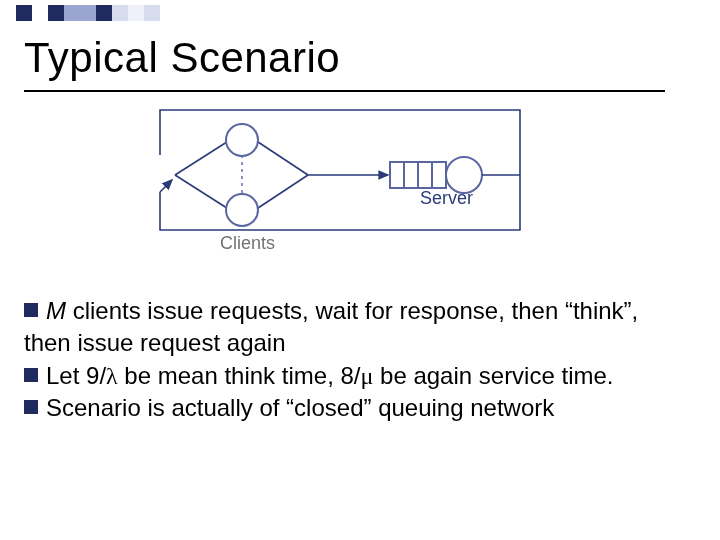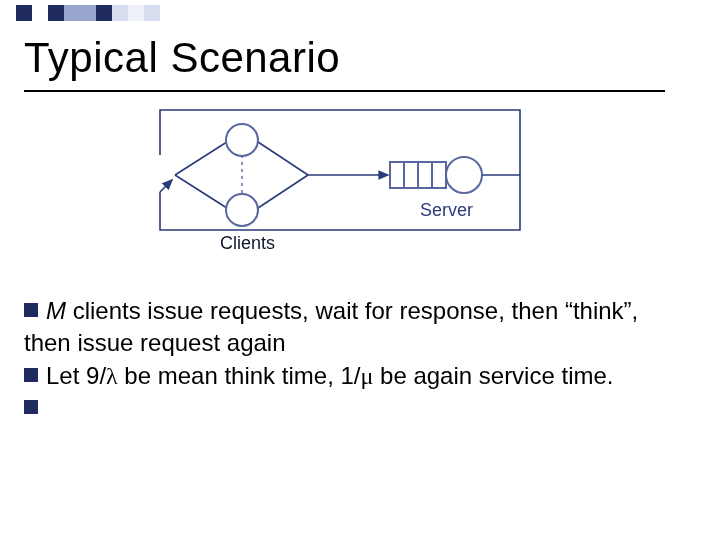--- a/index.html
+++ b/index.html
@@ -69,29 +69,29 @@
 
       <rect x="270" y="62" width="56" height="26" fill="#fff" stroke="#5a66a0" stroke-width="2"></rect>
       <line x1="284" y1="62" x2="284" y2="88" stroke="#5a66a0" stroke-width="2"></line>
       <line x1="298" y1="62" x2="298" y2="88" stroke="#5a66a0" stroke-width="2"></line>
       <line x1="312" y1="62" x2="312" y2="88" stroke="#5a66a0" stroke-width="2"></line>
 
       <circle cx="344" cy="75" r="18" fill="#fff" stroke="#5a66a0" stroke-width="2"></circle>
 
       <line x1="362" y1="75" x2="400" y2="75" stroke="#2a3a7a" stroke-width="1.6"></line>
     </svg>
-    <div style="position:absolute;left:300px;top:100px;font-size:18px;color:#2a3a7a;">Server</div>
-    <div style="position:absolute;left:100px;top:133px;font-size:18px;color:#0f172a;">Clients</div>
+    <div style="position:absolute;left:300px;top:88px;font-size:18px;color:#2a3a7a;">Server</div>
+    <div style="position:absolute;left:100px;top:133px;font-size:18px;color:#737373;">Clients</div>
   </div>
 
   <div class="body">
     <div>
       <span class="bullet"></span><span class="it">M</span><span> clients issue requests, wait for response, then “think”, then issue request again</span>
     </div>
     <div>
-      <span class="bullet"></span><span>Let 9/</span><span class="sym">λ</span><span> be mean think time, 1/</span><span class="sym">μ</span><span> be again service time.</span>
+      <span class="bullet"></span><span>Let 9/</span><span class="sym">λ</span><span> be mean think time, 8/</span><span class="sym">μ</span><span> be again service time.</span>
     </div>
     <div>
-      <span class="bullet"></span>
+      <span class="bullet"></span><span>Scenario is actually of “closed” queuing network</span>
     </div>
   </div>
 
 </div>
 
 </body></html>

